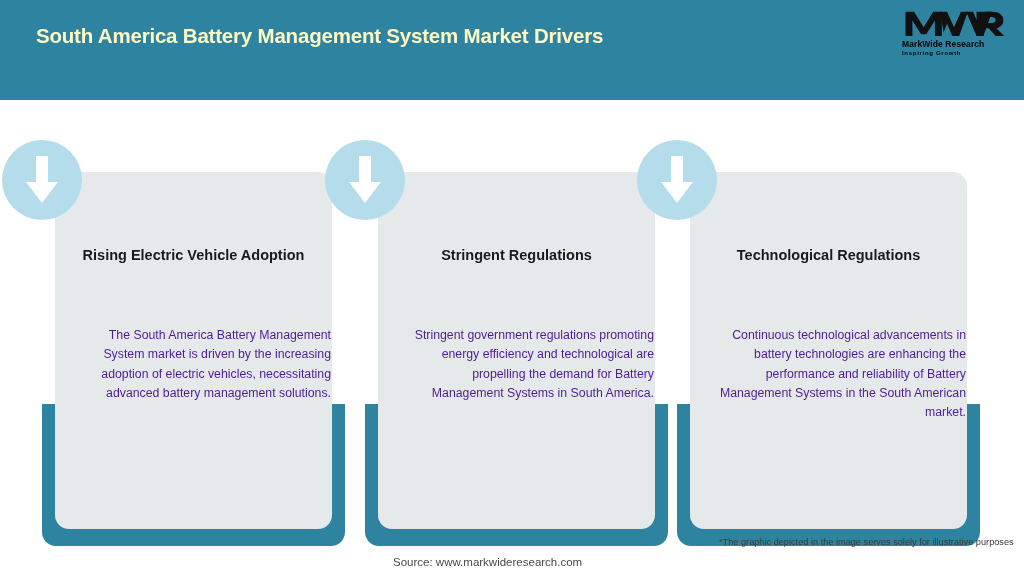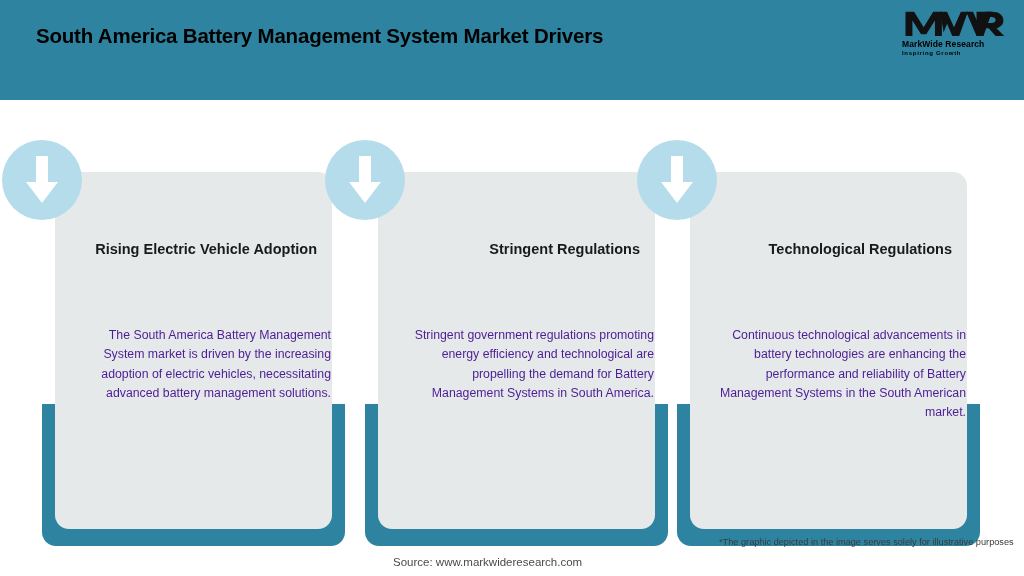--- a/index.html
+++ b/index.html
@@ -24,21 +24,21 @@
     width: 1024px;
     height: 100px;
     background: #2E84A0;
   }
   #header-title {
     position: absolute;
     left: 36px;
     top: 24px;
     font-size: 20.5px;
     font-weight: bold;
-    color: #000000;
+    color: #fef9c3;
     letter-spacing: -0.2px;
     white-space: nowrap;
   }
 
   
   #brand-logo {
     position: absolute;
     right: 18px;
     top: 8px;
     width: 104px;
@@ -105,23 +105,23 @@
     display: block;
     position: absolute;
     left: 50%;
     top: 50%;
     margin-left: -17px;
     margin-top: -24px;
   }
   .card-title {
     position: absolute;
     left: 28px;
-    top: 98px;
+    top: 104px;
     width: 247px;
-    text-align: right;
+    text-align: center;
     font-size: 14.5px;
     font-weight: bold;
     color: #1A1A1A;
     line-height: 22px;
   }
   .card-text {
     position: absolute;
     left: 36px;
     top: 186px;
     width: 253px;

